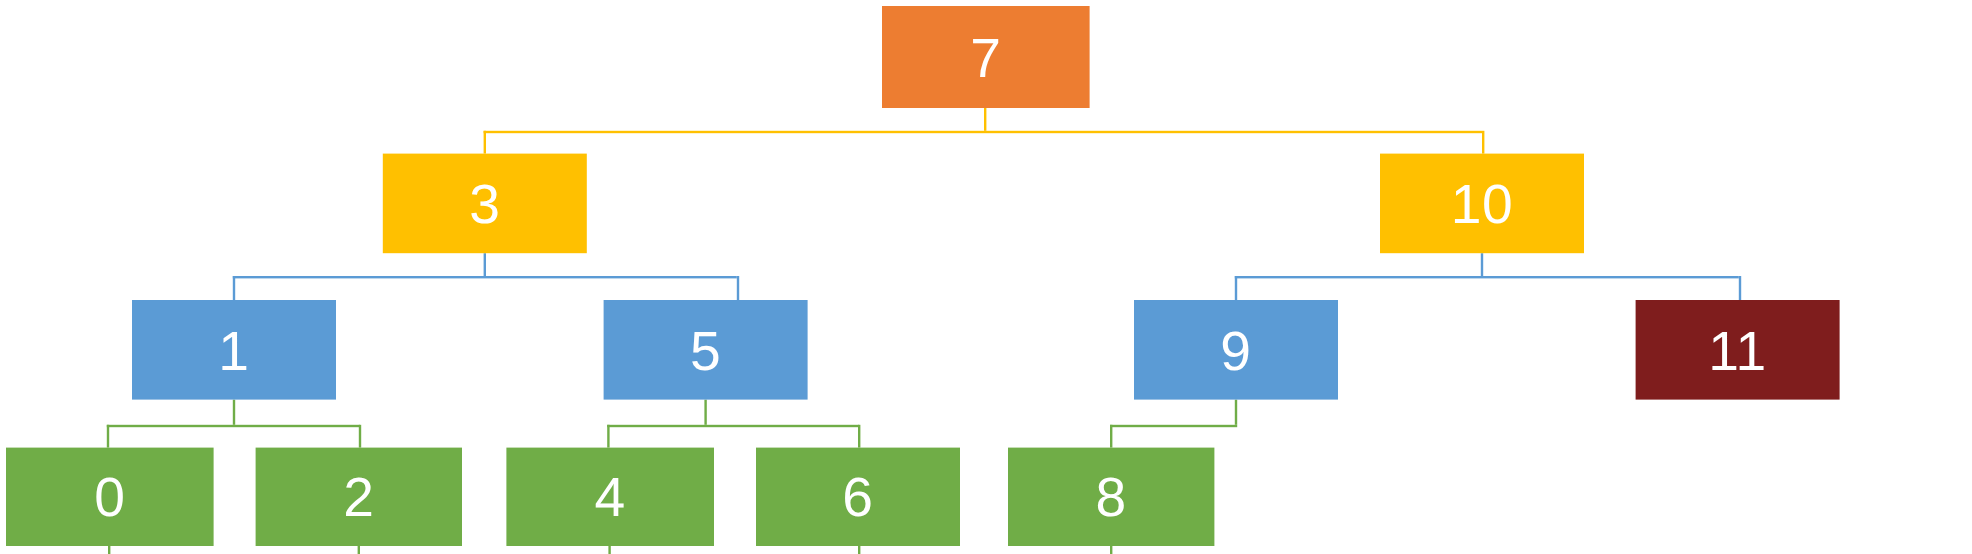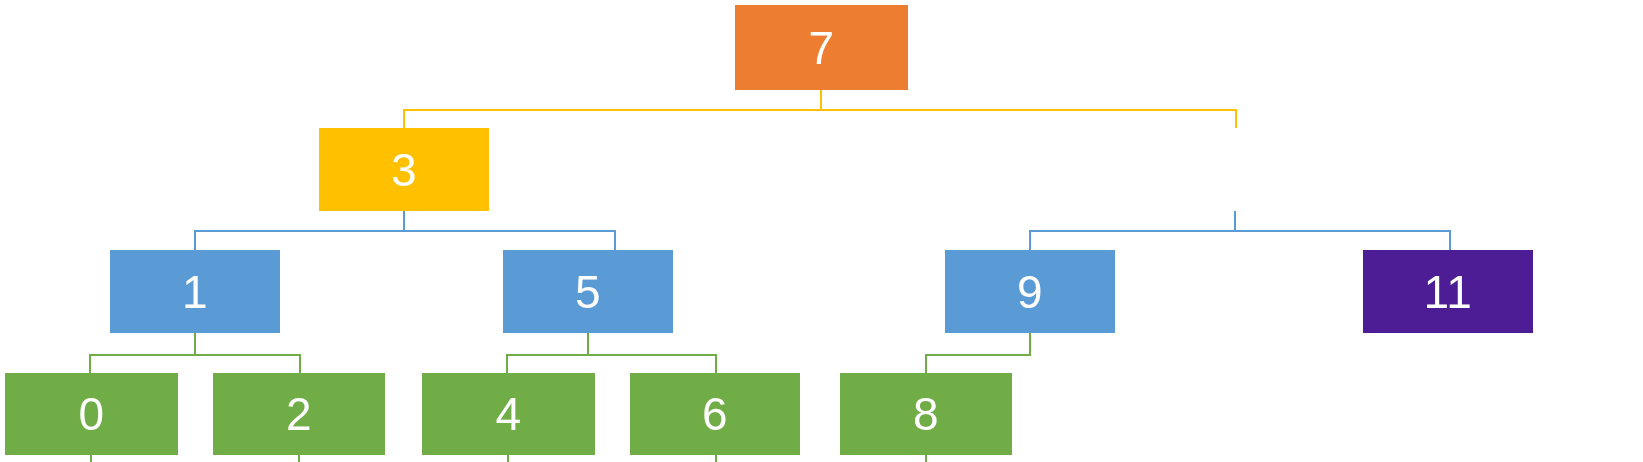--- a/index.html
+++ b/index.html
@@ -81,30 +81,33 @@
     <div class="edge edge-v" style="left: 298px; top: 455px; height: 7px; background: rgb(112, 173, 71);"></div>
     <div class="edge edge-v" style="left: 507px; top: 455px; height: 7px; background: rgb(112, 173, 71);"></div>
     <div class="edge edge-v" style="left: 715px; top: 455px; height: 7px; background: rgb(112, 173, 71);"></div>
     <div class="edge edge-v" style="left: 925px; top: 455px; height: 7px; background: rgb(112, 173, 71);"></div>
     <div class="node" style="left: 735px; top: 5px; width: 173px; height: 85px; background: rgb(237, 125, 49); font-size: 46px;">
       <span class="node-label">7</span>
     </div>
     <div class="node" style="left: 319px; top: 128px; width: 170px; height: 83px; background: rgb(255, 192, 0); font-size: 46px;">
       <span class="node-label">3</span>
     </div>
+    <div class="node" style="left: 1150px; top: 128px; width: 170px; height: 83px; background: rgb(255, 192, 0); font-size: 46px;">
+      <span class="node-label">10</span>
+    </div>
     <div class="node" style="left: 110px; top: 250px; width: 170px; height: 83px; background: rgb(91, 155, 213); font-size: 46px;">
       <span class="node-label">1</span>
     </div>
     <div class="node" style="left: 503px; top: 250px; width: 170px; height: 83px; background: rgb(91, 155, 213); font-size: 46px;">
       <span class="node-label">5</span>
     </div>
     <div class="node" style="left: 945px; top: 250px; width: 170px; height: 83px; background: rgb(91, 155, 213); font-size: 46px;">
       <span class="node-label">9</span>
     </div>
-    <div class="node" style="left: 1363px; top: 250px; width: 170px; height: 83px; background: #4c1d95; font-size: 46px;">
+    <div class="node" style="left: 1363px; top: 250px; width: 170px; height: 83px; background: #7f1d1d; font-size: 46px;">
       <span class="node-label">11</span>
     </div>
     <div class="node" style="left: 5px; top: 373px; width: 173px; height: 82px; background: rgb(112, 173, 71); font-size: 46px;">
       <span class="node-label">0</span>
     </div>
     <div class="node" style="left: 213px; top: 373px; width: 172px; height: 82px; background: rgb(112, 173, 71); font-size: 46px;">
       <span class="node-label">2</span>
     </div>
     <div class="node" style="left: 422px; top: 373px; width: 173px; height: 82px; background: rgb(112, 173, 71); font-size: 46px;">
       <span class="node-label">4</span>

